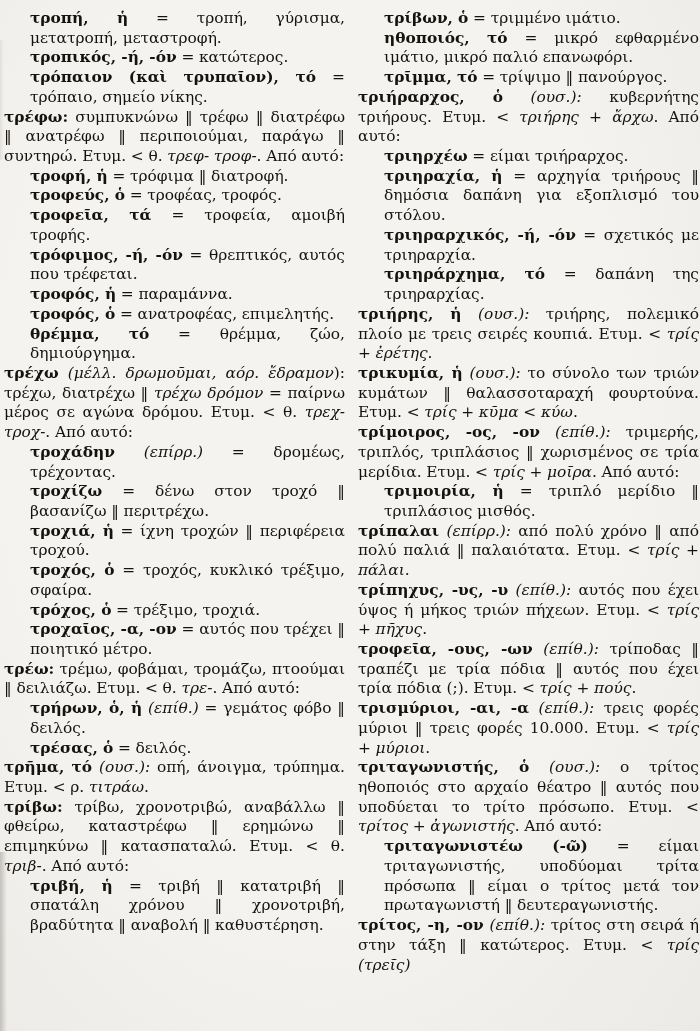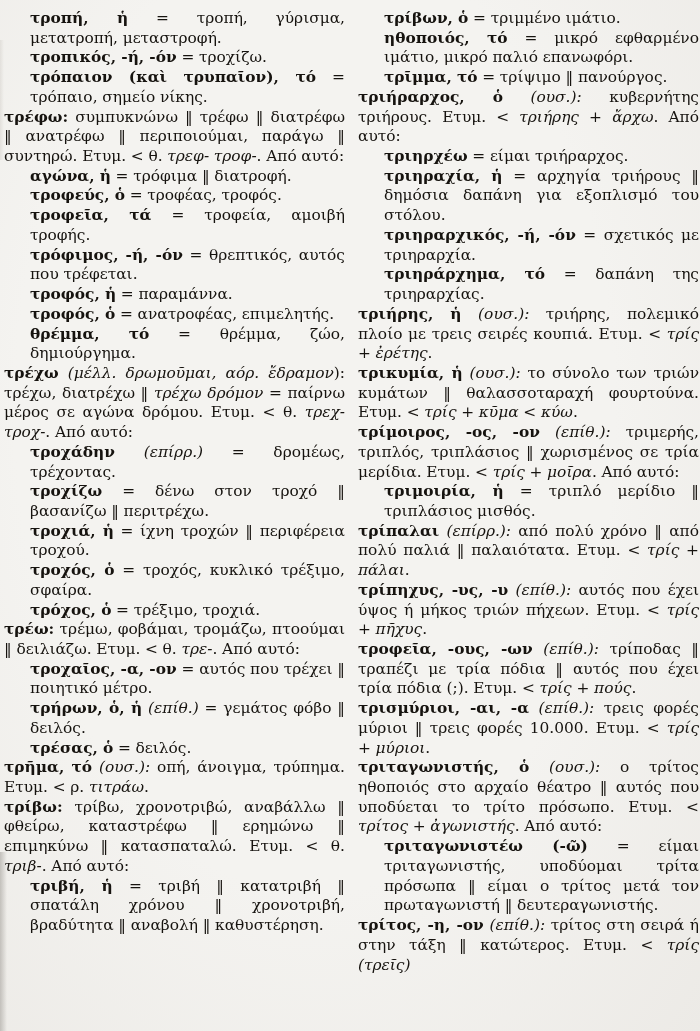--- a/index.html
+++ b/index.html
@@ -42,38 +42,38 @@
   }
 </style>
 </head>
 <body>
 
 <div class="page">
   <div class="edge-smudge-top"></div>
   <div class="edge-smudge"></div>
   <div class="col">
       <div class="para sub"><span class="b">τροπή, ἡ</span><span> = τροπή, γύρισμα, μετατροπή, μεταστροφή.</span></div>
-      <div class="para sub"><span class="b">τροπικός, -ή, -όν</span><span> = τροχίζω.</span></div>
+      <div class="para sub"><span class="b">τροπικός, -ή, -όν</span><span> = κατώτερος.</span></div>
       <div class="para sub"><span class="b">τρόπαιον (καὶ τρυπαῖον), τό</span><span> = τρόπαιο, σημείο νίκης.</span></div>
       <div class="para main"><span class="b">τρέφω:</span><span> συμπυκνώνω ‖ τρέφω ‖ διατρέφω ‖ ανατρέφω ‖ περιποιούμαι, παράγω ‖ συντηρώ. Ετυμ. &lt; θ. </span><span class="i">τρεφ- τροφ-</span><span>. Από αυτό:</span></div>
-      <div class="para sub"><span class="b">αγώνα, ἡ</span><span> = τρόφιμα ‖ διατροφή.</span></div>
+      <div class="para sub"><span class="b">τροφή, ἡ</span><span> = τρόφιμα ‖ διατροφή.</span></div>
       <div class="para sub"><span class="b">τροφεύς, ὁ</span><span> = τροφέας, τροφός.</span></div>
       <div class="para sub"><span class="b">τροφεῖα, τά</span><span> = τροφεία, αμοιβή τροφής.</span></div>
       <div class="para sub"><span class="b">τρόφιμος, -ή, -όν</span><span> = θρεπτικός, αυτός που τρέφεται.</span></div>
       <div class="para sub"><span class="b">τροφός, ἡ</span><span> = παραμάννα.</span></div>
       <div class="para sub"><span class="b">τροφός, ὁ</span><span> = ανατροφέας, επιμελητής.</span></div>
       <div class="para sub"><span class="b">θρέμμα, τό</span><span> = θρέμμα, ζώο, δημιούργημα.</span></div>
       <div class="para main"><span class="b">τρέχω</span><span class="i"> (μέλλ. </span><span class="i">δρωμοῦμαι</span><span class="i">, αόρ. </span><span class="i">ἔδραμον</span><span>):</span><span> τρέχω, διατρέχω ‖ </span><span class="i">τρέχω δρόμον</span><span> = παίρνω μέρος σε αγώνα δρόμου. Ετυμ. &lt; θ. </span><span class="i">τρεχ- τροχ-</span><span>. Από αυτό:</span></div>
       <div class="para sub"><span class="b">τροχάδην</span><span> </span><span class="i">(επίρρ.)</span><span> = δρομέως, τρέχοντας.</span></div>
       <div class="para sub"><span class="b">τροχίζω</span><span> = δένω στον τροχό ‖ βασανίζω ‖ περιτρέχω.</span></div>
       <div class="para sub"><span class="b">τροχιά, ἡ</span><span> = ίχνη τροχών ‖ περιφέρεια τροχού.</span></div>
       <div class="para sub"><span class="b">τροχός, ὁ</span><span> = τροχός, κυκλικό τρέξιμο, σφαίρα.</span></div>
       <div class="para sub"><span class="b">τρόχος, ὁ</span><span> = τρέξιμο, τροχιά.</span></div>
+      <div class="para sub"><span class="b">τροχαῖος, -α, -ον</span><span> = αυτός που τρέχει ‖ ποιητικό μέτρο.</span></div>
       <div class="para main"><span class="b">τρέω:</span><span> τρέμω, φοβάμαι, τρομάζω, πτοούμαι ‖ δειλιάζω. Ετυμ. &lt; θ. </span><span class="i">τρε-</span><span>. Από αυτό:</span></div>
-      <div class="para sub"><span class="b">τροχαῖος, -α, -ον</span><span> = αυτός που τρέχει ‖ ποιητικό μέτρο.</span></div>
       <div class="para sub"><span class="b">τρήρων, ὁ, ἡ</span><span> </span><span class="i">(επίθ.)</span><span> = γεμάτος φόβο ‖ δειλός.</span></div>
       <div class="para sub"><span class="b">τρέσας, ὁ</span><span> = δειλός.</span></div>
       <div class="para main"><span class="b">τρῆμα, τό</span><span> </span><span class="i">(ουσ.):</span><span> οπή, άνοιγμα, τρύπημα. Ετυμ. &lt; ρ. </span><span class="i">τιτράω</span><span>.</span></div>
       <div class="para main"><span class="b">τρίβω:</span><span> τρίβω, χρονοτριβώ, αναβάλλω ‖ φθείρω, καταστρέφω ‖ ερημώνω ‖ επιμηκύνω ‖ κατασπαταλώ. Ετυμ. &lt; θ. </span><span class="i">τριβ-</span><span>. Από αυτό:</span></div>
       <div class="para sub"><span class="b">τριβή, ἡ</span><span> = τριβή ‖ κατατριβή ‖ σπατάλη χρόνου ‖ χρονοτριβή, βραδύτητα ‖ αναβολή ‖ καθυστέρηση.</span></div>
     </div>
   <div class="col">
       <div class="para sub"><span class="b">τρίβων, ὁ</span><span> = τριμμένο ιμάτιο.</span></div>
       <div class="para sub"><span class="b">ηθοποιός, τό</span><span> = μικρό εφθαρμένο ιμάτιο, μικρό παλιό επανωφόρι.</span></div>
       <div class="para sub"><span class="b">τρῖμμα, τό</span><span> = τρίψιμο ‖ πανούργος.</span></div>

